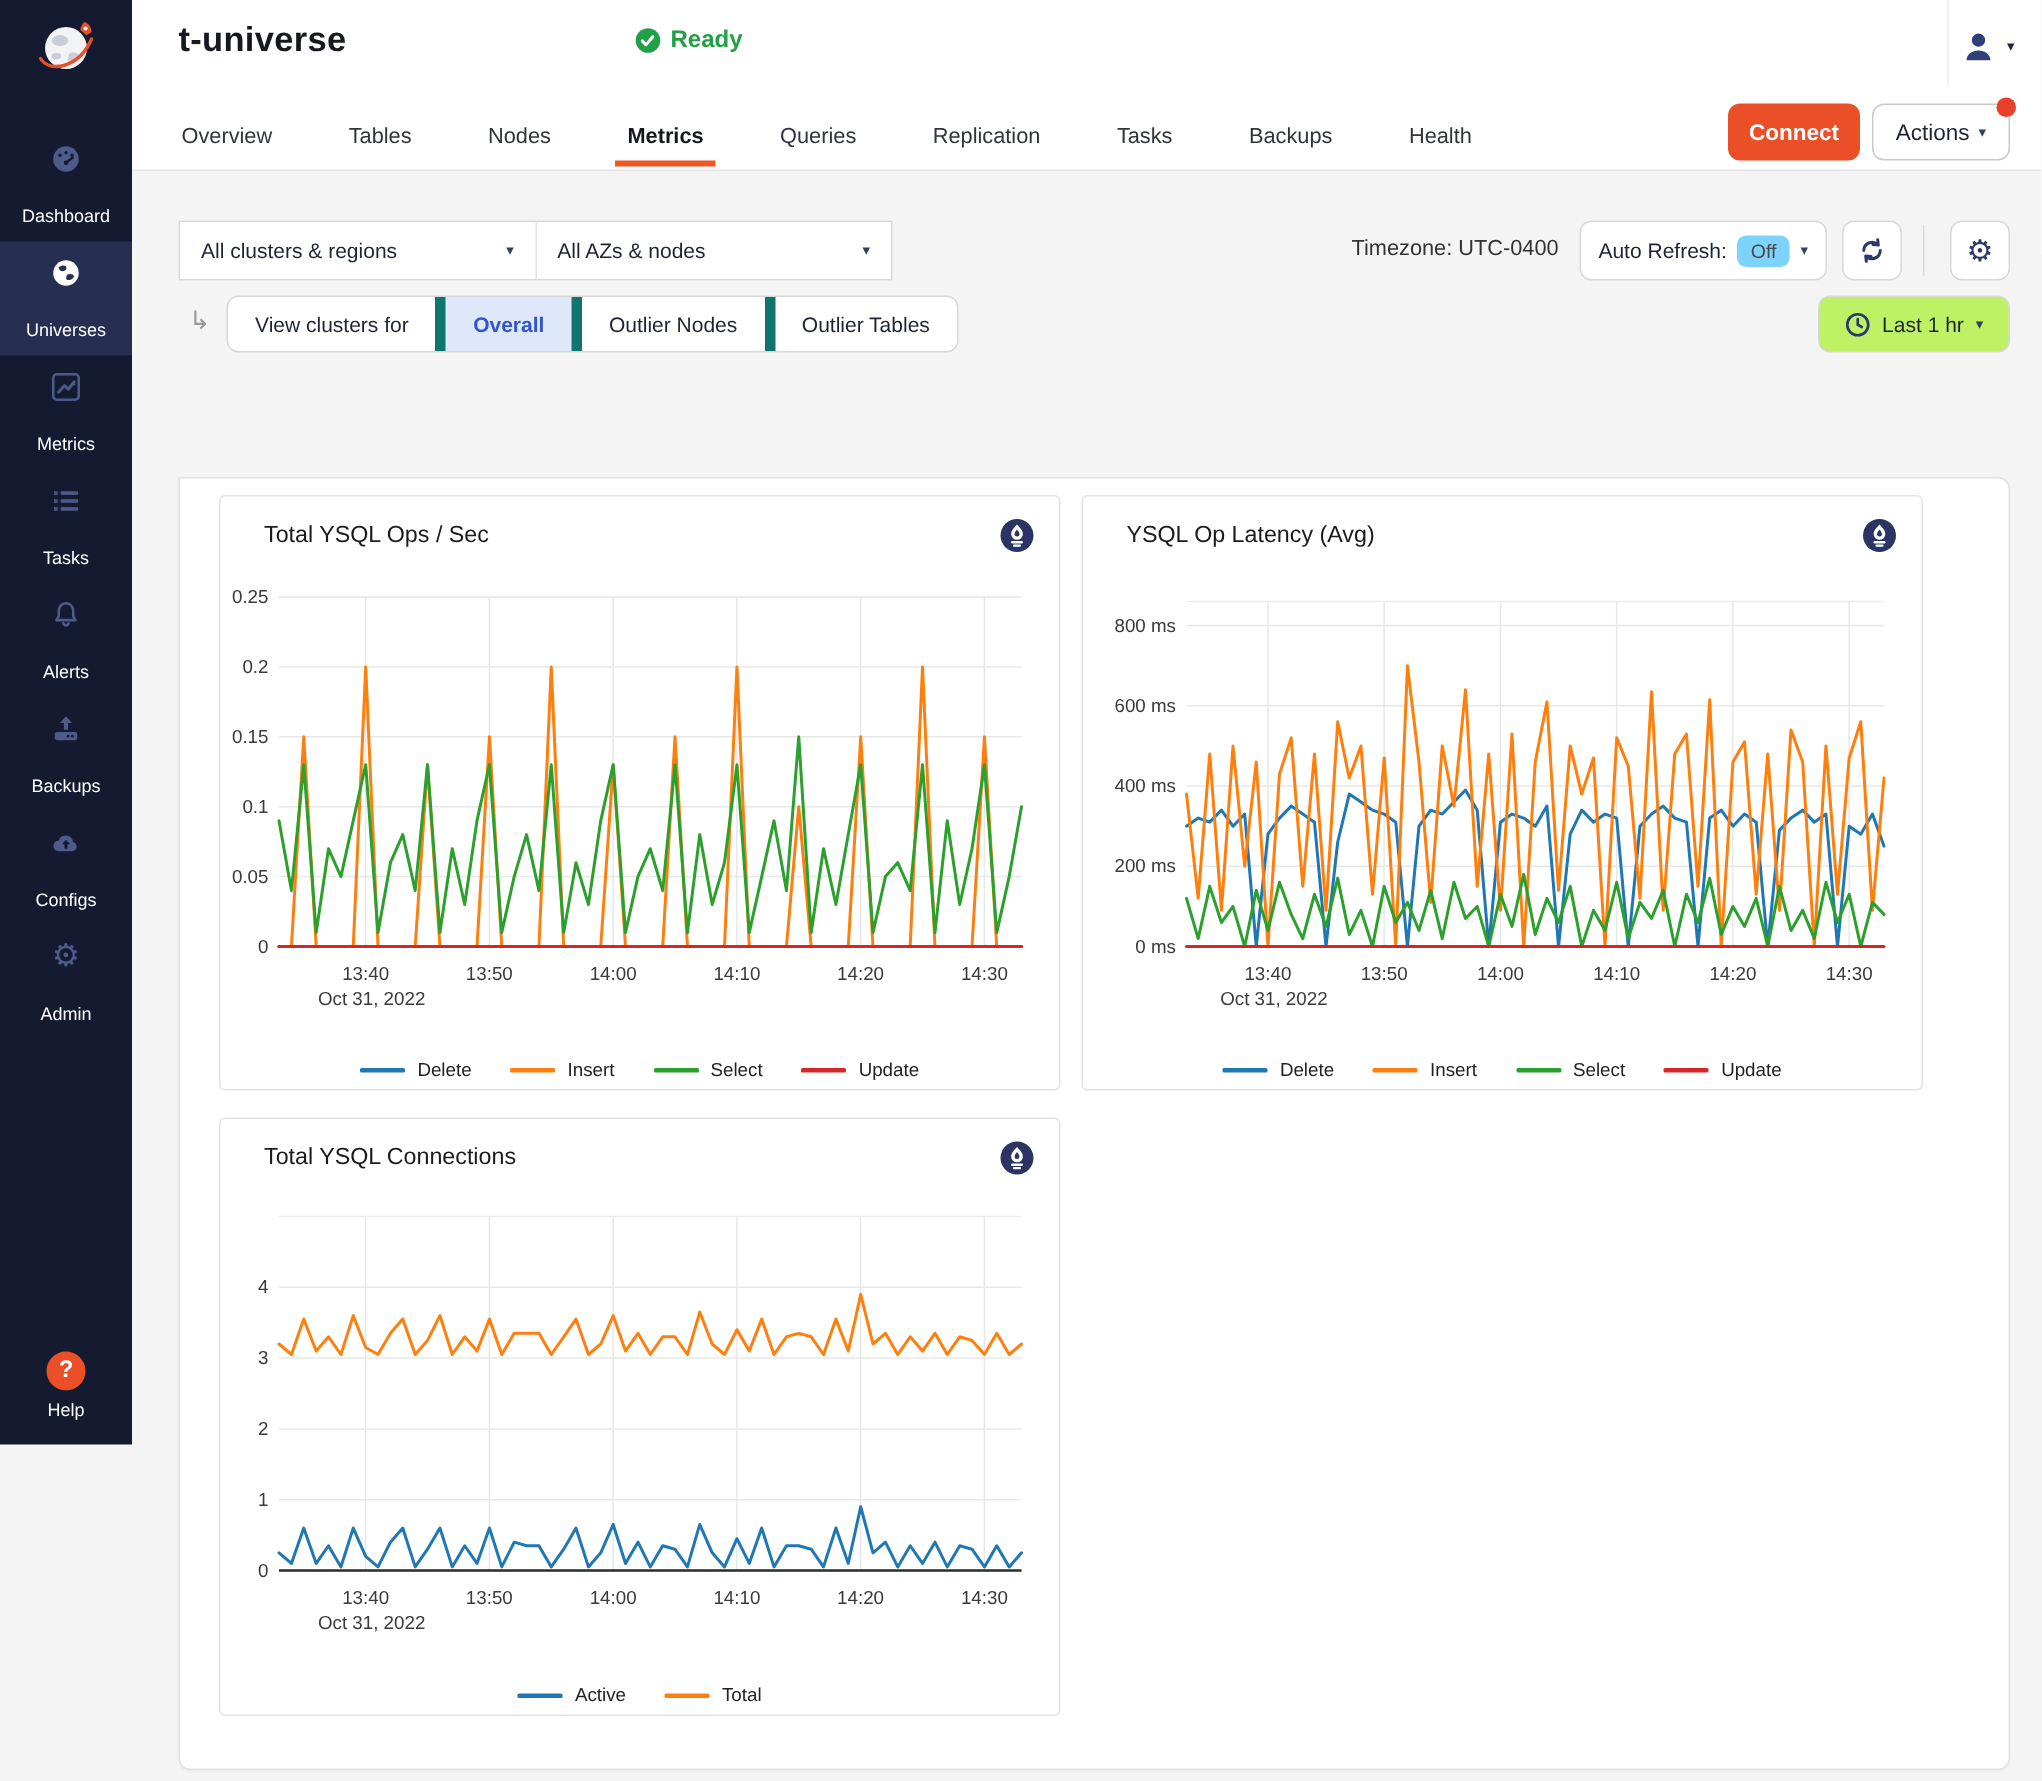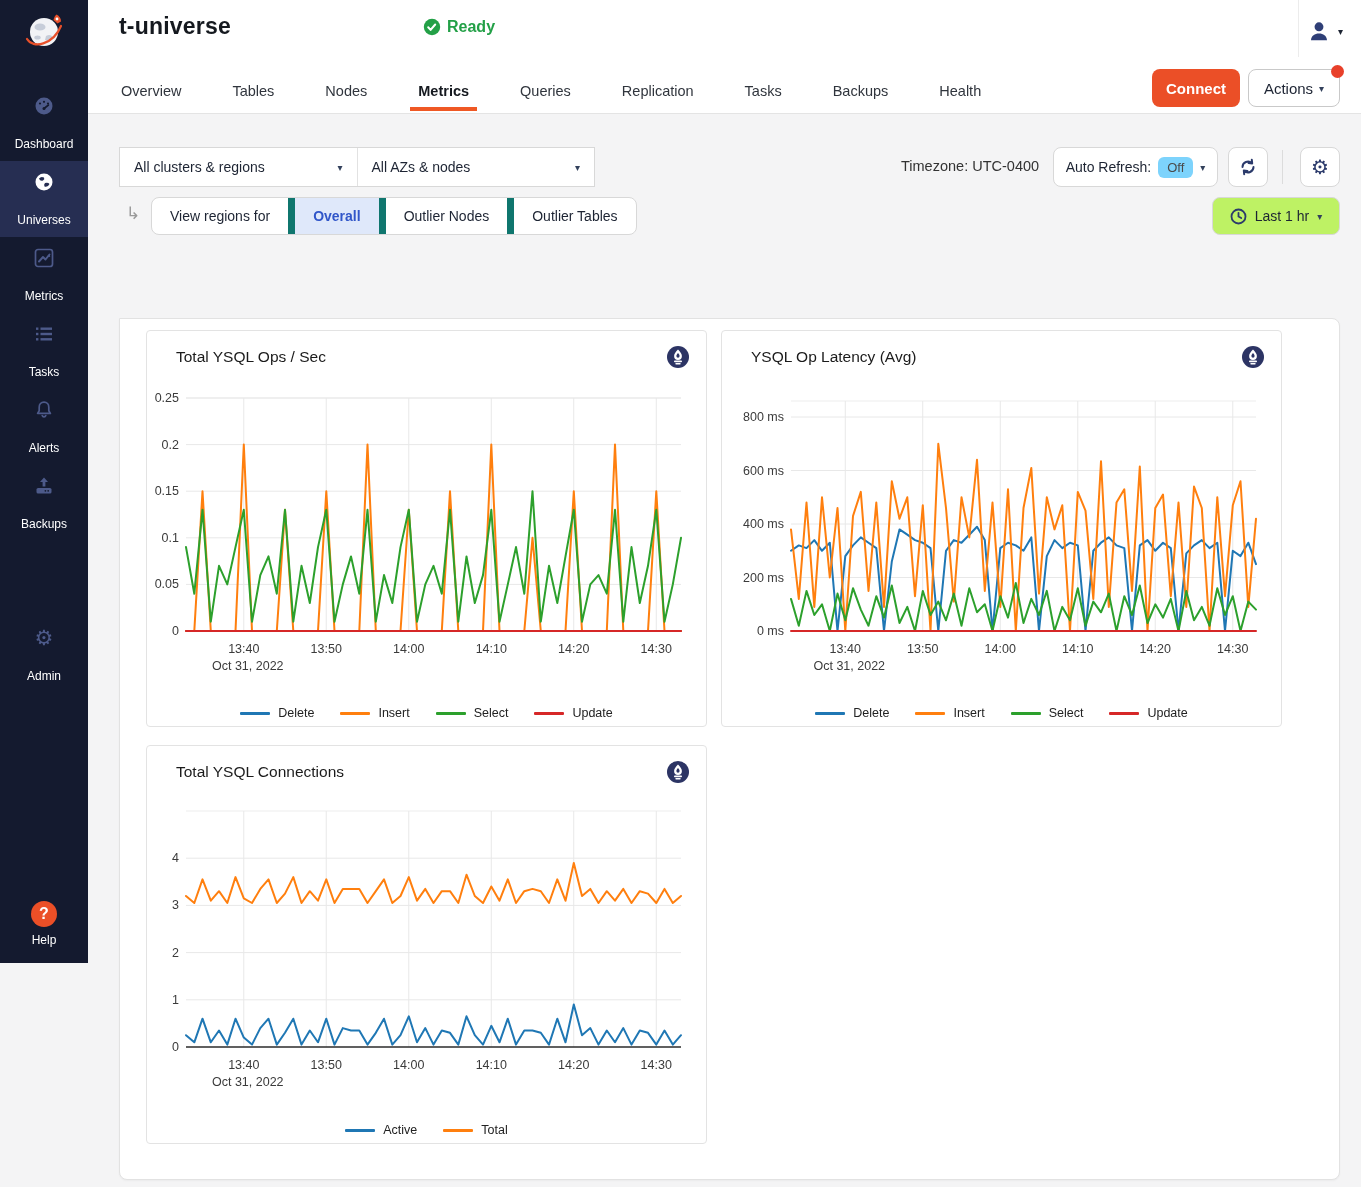--- a/index.html
+++ b/index.html
@@ -154,20 +154,29 @@
         <svg viewBox="0 0 22 22" width="22" height="22">
             <path d="M11 2.5 l4 4.5 h-2.6 v4.5 h-2.8 V7 H7 Z" fill="currentColor"></path>
             <rect x="3.5" y="13" width="15" height="5.5" rx="1.6" fill="currentColor"></rect>
             <circle cx="15.2" cy="15.8" r="0.9" fill="#141a2f"></circle>
             <circle cx="12.4" cy="15.8" r="0.9" fill="#141a2f"></circle>
           </svg>
       </span>
       <span class="sb-label">Backups</span>
     </div>
 
+    <div class="sb-item" style="top:541px">
+      <span class="sb-icon">
+        <svg viewBox="0 0 22 22" width="22" height="22">
+            <path d="M6.2 16.5 a3.6 3.6 0 0 1 0-7.2 4.9 4.9 0 0 1 9.5 1.1 3.1 3.1 0 0 1-0.6 6.1 Z" fill="currentColor"></path>
+            <path d="M11 8.8 l2.7 3.1 h-1.7 v2.9 h-2 v-2.9 H8.3 Z" fill="#141a2f"></path>
+          </svg>
+      </span>
+      <span class="sb-label">Configs</span>
+    </div>
 
     <div class="sb-item" style="top:617px">
       <span class="sb-icon">⚙</span>
       <span class="sb-label">Admin</span>
     </div>
 
     <div class="help-item">
       <span class="help-circle">?</span>
       <span class="sb-label">Help</span>
     </div>
@@ -234,21 +243,21 @@
         <path d="M4.5 10 a5.5 5.5 0 0 1 9.3-3.9 M13.8 2.8 l0.4 3.6 -3.6-0.4 M15.5 10 a5.5 5.5 0 0 1-9.3 3.9 M6.2 17.2 l-0.4-3.6 3.6 0.4" stroke="#2b3a6b" stroke-width="2" fill="none" stroke-linecap="round" stroke-linejoin="round"></path>
       </svg>
   </div>
   <div class="vdiv"></div>
   <div class="icon-btn" style="left:1300px; font-size:20px;">
       <span>⚙</span>
     </div>
 
   <span class="hook-arrow">↳</span>
   <div class="segmented">
-    <span class="seg">View regions for</span>
+    <span class="seg">View clusters for</span>
     <span class="seg active">Overall</span>
     <span class="seg">Outlier Nodes</span>
     <span class="seg">Outlier Tables</span>
   </div>
 
   <div class="timerange-btn">
     <svg width="17" height="17" viewBox="0 0 17 17">
         <circle cx="8.5" cy="8.5" r="7" stroke="#2b3a6b" stroke-width="1.8" fill="none"></circle>
         <path d="M8.5 4.8 V8.5 L11.2 10" stroke="#2b3a6b" stroke-width="1.8" fill="none" stroke-linecap="round"></path>
       </svg>

